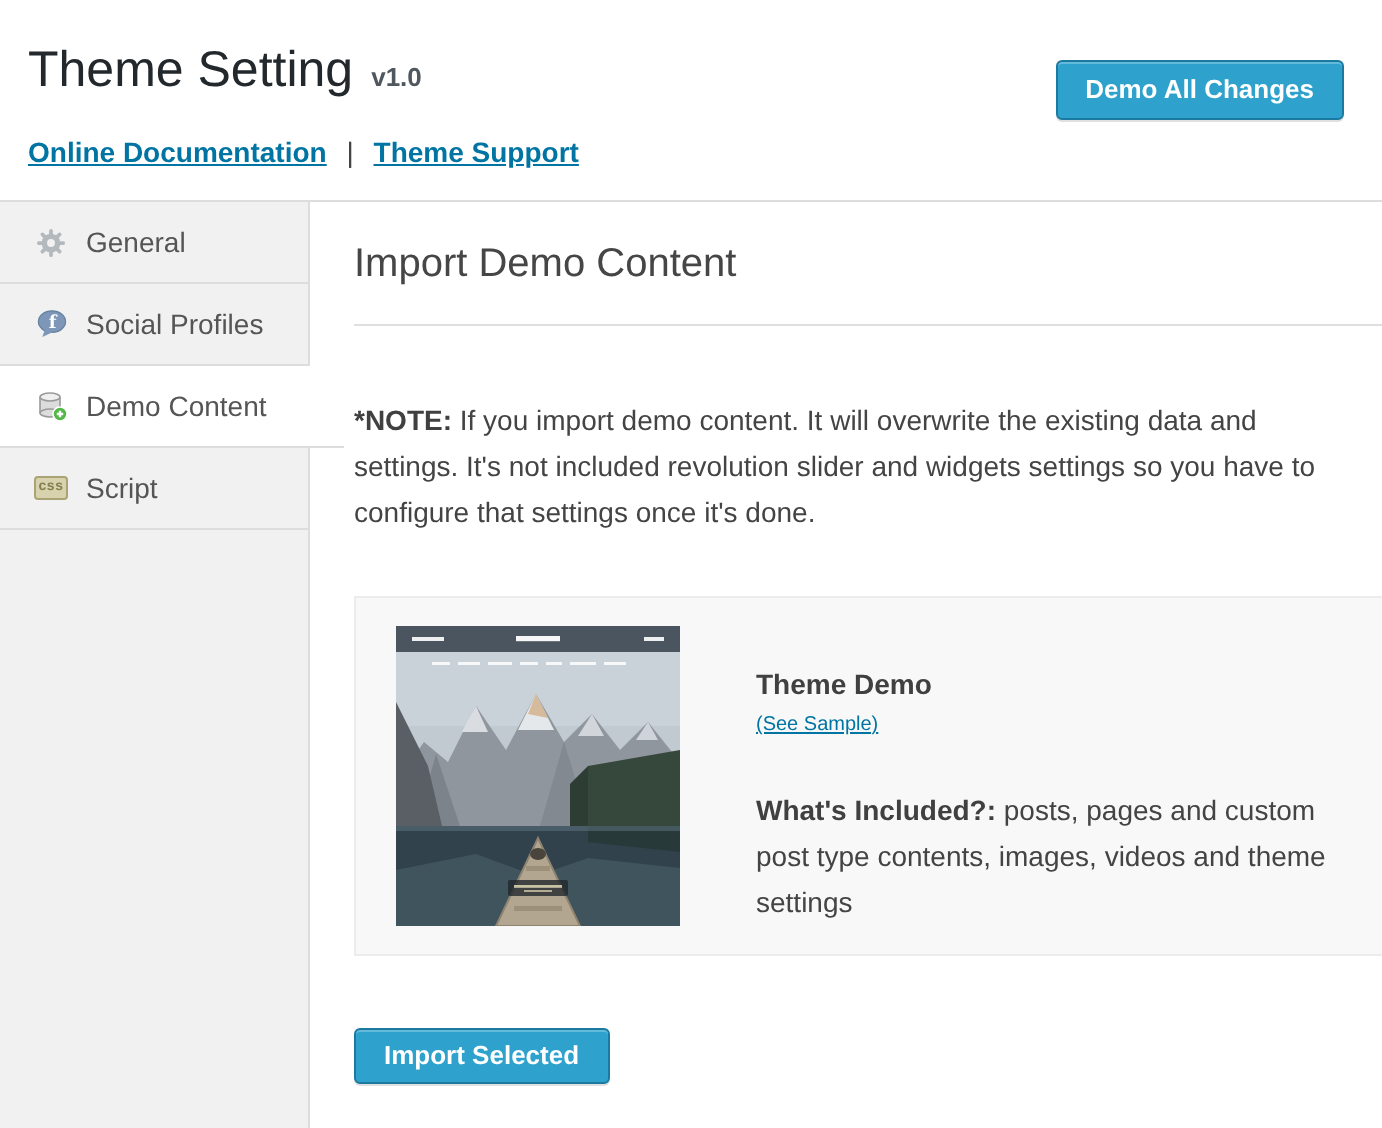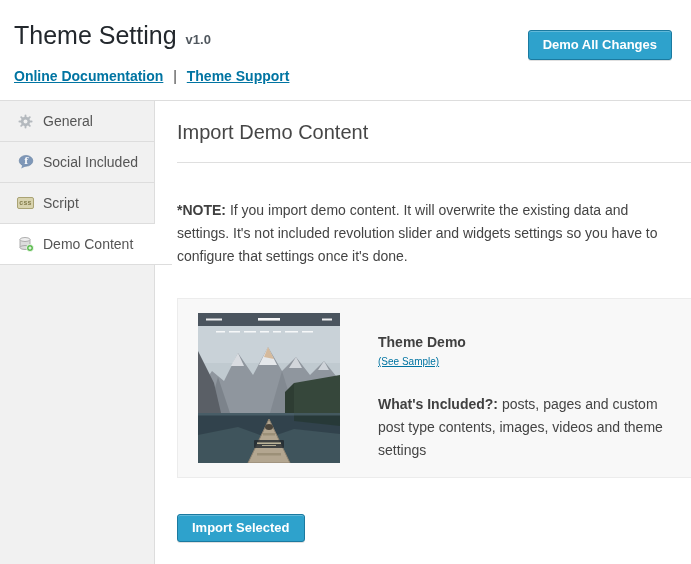--- a/index.html
+++ b/index.html
@@ -89,43 +89,43 @@
       </div>
 
       <div class="tab">
         <span class="icon">
           <svg width="16" height="16" viewBox="0 0 16 16">
             <ellipse cx="8" cy="6.8" rx="6.8" ry="5.4" fill="#7e97b8" stroke="#64809f" stroke-width="0.6"></ellipse>
             <path d="M4.5 10.5 L3.2 14.5 L8.5 12 Z" fill="#7e97b8"></path>
             <text x="8.3" y="9.8" text-anchor="middle" font-size="9" font-weight="bold" fill="#ffffff" font-family="DejaVu Serif, serif">f</text>
           </svg>
         </span>
-        <span class="tab-label">Social Included</span>
-      </div>
-
-      <div class="tab">
-        <span class="icon">
-          <span class="css-badge">css</span>
-        </span>
-        <span class="tab-label">Script</span>
+        <span class="tab-label">Social Profiles</span>
       </div>
 
       <div class="tab active">
         <span class="icon">
           <svg width="16" height="16" viewBox="0 0 16 16">
             <rect x="2" y="3.5" width="10" height="8" fill="#dcdcdc"></rect>
             <line x1="2" y1="3.5" x2="2" y2="11.5" stroke="#9a9a9a" stroke-width="0.8"></line>
             <line x1="12" y1="3.5" x2="12" y2="11.5" stroke="#9a9a9a" stroke-width="0.8"></line>
             <ellipse cx="7" cy="11.5" rx="5" ry="2" fill="#dcdcdc" stroke="#9a9a9a" stroke-width="0.8"></ellipse>
             <ellipse cx="7" cy="3.5" rx="5" ry="2" fill="#efefef" stroke="#9a9a9a" stroke-width="0.8"></ellipse>
             <circle cx="12" cy="12" r="3.5" fill="#54b847" stroke="#ffffff" stroke-width="0.8"></circle>
             <path d="M12 10.4 V13.6 M10.4 12 H13.6" stroke="#ffffff" stroke-width="1.2"></path>
           </svg>
         </span>
         <span class="tab-label">Demo Content</span>
+      </div>
+
+      <div class="tab">
+        <span class="icon">
+          <span class="css-badge">css</span>
+        </span>
+        <span class="tab-label">Script</span>
       </div>
 
     </div>
 
     <div class="content">
       <h2>Import Demo Content</h2>
       <hr>
 
       <p class="note"><strong>*NOTE:</strong><span> If you import demo content. It will overwrite the existing data and settings. It's not included revolution slider and widgets settings so you have to configure that settings once it's done.</span></p>
 

